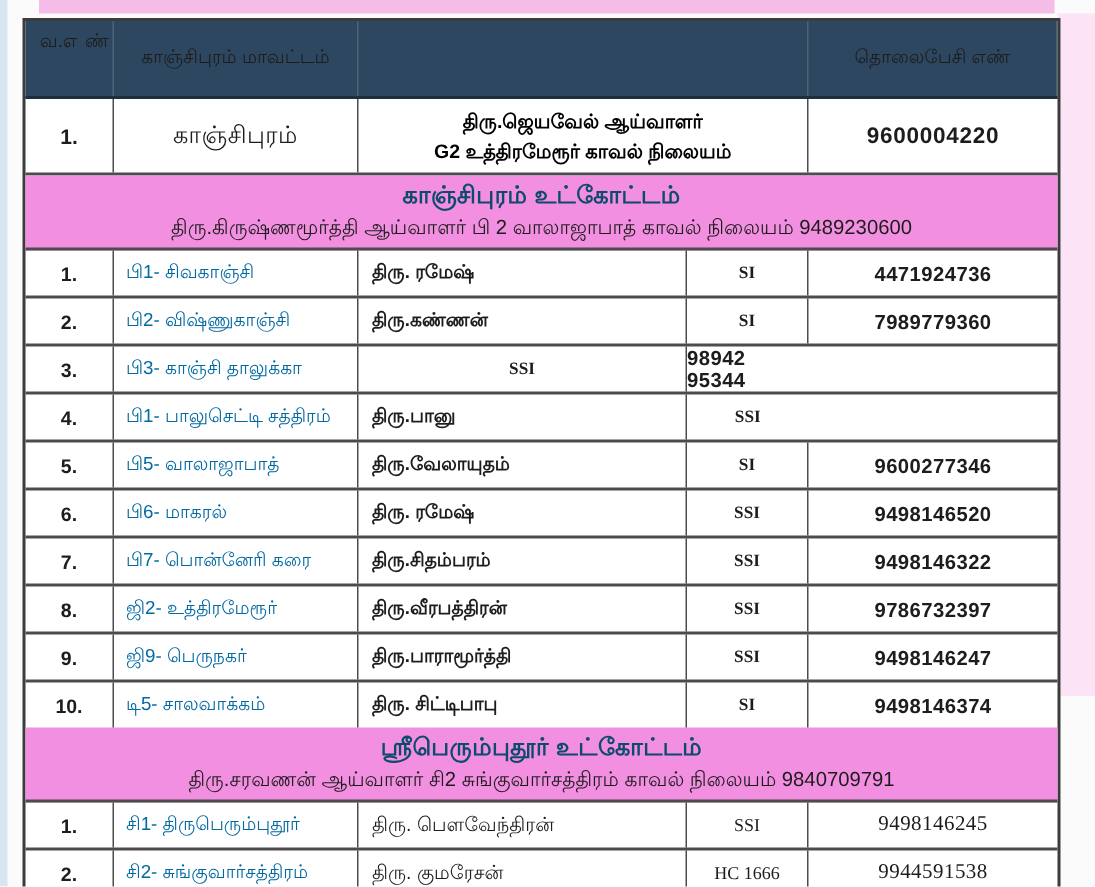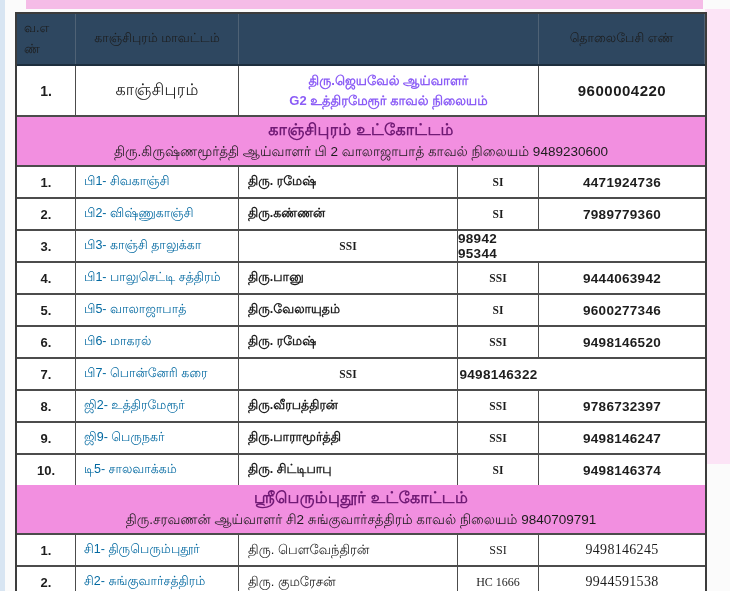--- a/index.html
+++ b/index.html
@@ -22,40 +22,40 @@
   .cell{
     border-right:1px solid #4c4c4c;
     display:flex;align-items:center;justify-content:center;
     overflow:hidden;color:#1d1d1d;
   }
   .cell:last-child{border-right:none;}
 
   
   .hdr-row{height:50px;background:#2e4760;color:#e9eef5;border-bottom:2px solid #1d2e3e;}
   .hdr-row .cell{border-right:1px solid #4f6275;font-size:12.5px;}
-  .hdr-serial{flex-direction:column;align-items:flex-start;justify-content:space-around;padding:4px 0 4px 7px;line-height:1.5;}
+  .hdr-serial{align-items:flex-start;justify-content:space-around;padding:4px 0 4px 7px;line-height:1.5;}
   .hdr-phone{font-size:12.5px;}
 
   
   .district-row{height:49px;}
   .district-serial{font-weight:bold;font-size:14px;}
   .district-name{font-size:16px;letter-spacing:.3px;}
   .district-officer{
     grid-column:3 / 5;flex-direction:column;justify-content:center;
-    color:#8b5cf6;font-weight:bold;font-size:13px;line-height:1.5;
+    color:#000000;font-weight:bold;font-size:13px;line-height:1.5;
   }
   .district-phone{font-weight:bold;font-size:15px;letter-spacing:.5px;}
 
   
   .section-hdr{
     background:#f28fe0;border-bottom:2px solid #4c4c4c;
     display:flex;flex-direction:column;align-items:center;justify-content:center;
     padding:4px 6px;min-height:48px;box-sizing:border-box;
   }
-  .section-title{font-weight:bold;font-size:16px;color:#701a75;letter-spacing:.3px;}
+  .section-title{font-weight:bold;font-size:16px;color:#0c4a6e;letter-spacing:.3px;}
   .section-subtitle{font-size:13.5px;color:#1c1c1c;margin-top:3px;}
 
   
   .data-row{height:30px;}
   .c-serial{font-weight:bold;font-size:13px;}
   .c-station{justify-content:flex-start;padding-left:8px;font-size:12.5px;color:#0369a1;}
   .c-officer{justify-content:flex-start;padding-left:9px;font-size:12.5px;font-weight:bold;}
   .c-rank{font-weight:bold;font-size:11.5px;font-family:"Liberation Serif",serif;}
   .c-phone{font-weight:bold;font-size:13.5px;letter-spacing:.3px;}
 
@@ -116,39 +116,39 @@
     <div class="cell c-serial">3.</div>
     <div class="cell c-station">பி3- காஞ்சி தாலுக்கா</div>
     <div class="cell c-rank">SSI</div>
     <div class="cell c-phone">98942 95344</div>
   </div>
       <div class="row data-row">
     <div class="cell c-serial">4.</div>
     <div class="cell c-station">பி1- பாலுசெட்டி சத்திரம்</div>
     <div class="cell c-officer">திரு.பானு</div>
     <div class="cell c-rank">SSI</div>
-    <div class="cell c-phone">9444063942</div>
   </div>
       <div class="row data-row">
     <div class="cell c-serial">5.</div>
     <div class="cell c-station">பி5- வாலாஜாபாத்</div>
     <div class="cell c-officer">திரு.வேலாயுதம்</div>
     <div class="cell c-rank">SI</div>
     <div class="cell c-phone">9600277346</div>
   </div>
       <div class="row data-row">
     <div class="cell c-serial">6.</div>
     <div class="cell c-station">பி6- மாகரல்</div>
     <div class="cell c-officer">திரு. ரமேஷ்</div>
     <div class="cell c-rank">SSI</div>
     <div class="cell c-phone">9498146520</div>
   </div>
       <div class="row data-row">
     <div class="cell c-serial">7.</div>
     <div class="cell c-station">பி7- பொன்னேரி கரை</div>
+    <div class="cell c-officer">திரு.சிதம்பரம்</div>
     <div class="cell c-rank">SSI</div>
     <div class="cell c-phone">9498146322</div>
   </div>
       <div class="row data-row">
     <div class="cell c-serial">8.</div>
     <div class="cell c-station">ஜி2- உத்திரமேரூர்</div>
     <div class="cell c-officer">திரு.வீரபத்திரன்</div>
     <div class="cell c-rank">SSI</div>
     <div class="cell c-phone">9786732397</div>
   </div>

